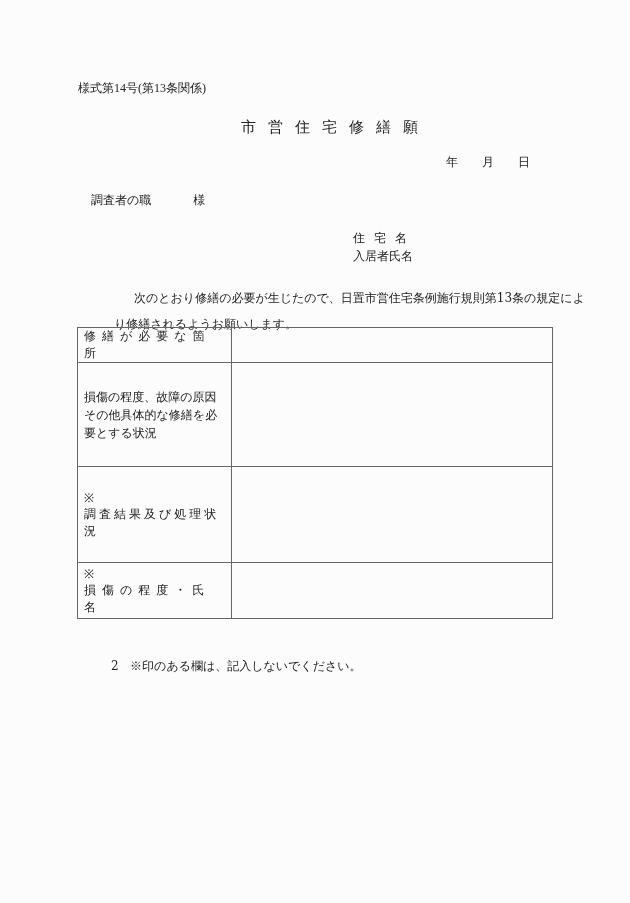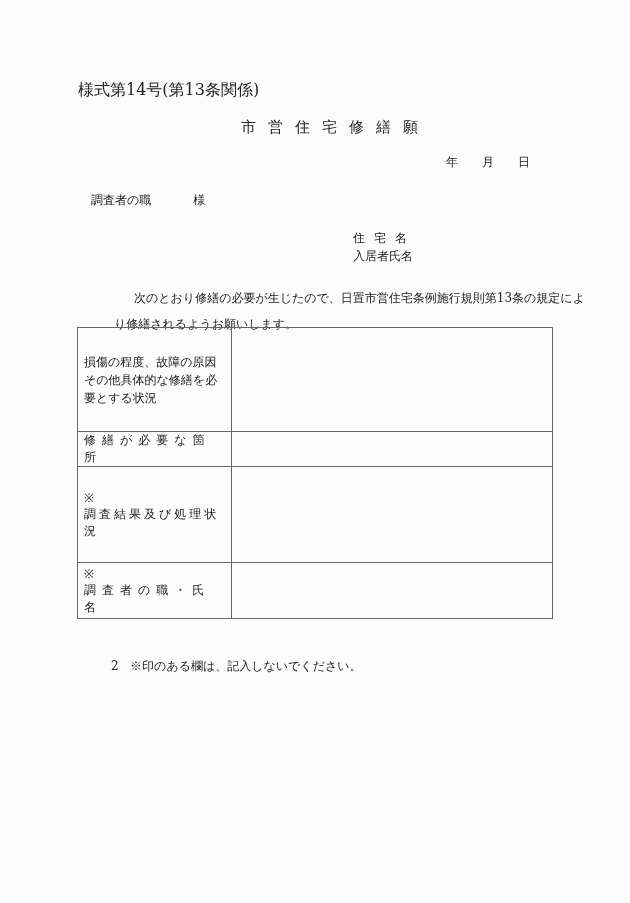--- a/index.html
+++ b/index.html
@@ -1,21 +1,21 @@
 <!DOCTYPE html>
 <html><head>
 <meta charset="utf-8">
 <style>
   html, body { margin:0; padding:0; }
   body {
     width:630px; height:903px; background:#fcfcfc; position:relative; overflow:hidden;
     font-family:"DejaVu Serif","Liberation Serif",serif; color:#222; font-size:12px;
   }
   .abs { position:absolute; white-space:nowrap; }
-  #form-no { left:78px; top:80px; font-size:16px; }
+  #form-no { left:78px; top:80px; font-size:12px;font-family:Liberation Serif, serif; }
   #title { left:241px; top:118px; font-size:15px; letter-spacing:12px; }
   #date { left:446px; top:154px; font-size:12px; }
   #date span { margin-right:24px; }
   #addressee { left:91px; top:192px; }
   #addressee .sama { margin-left:42px; }
   #housing { left:353px; top:230px; letter-spacing:9px; }
   #resident { left:353px; top:248px; }
   #body-text { left:78px; top:285px; width:480px; white-space:normal; line-height:26px; text-indent:20px;margin-left:36px; }
   table {
     position:absolute; left:77px; top:327px; width:476px; border-collapse:collapse;
@@ -36,39 +36,39 @@
 </div>
 <div class="abs" id="addressee">
   <span>調査者の職</span><span class="sama">様</span>
 </div>
 <div class="abs" id="housing">住宅名</div>
 <div class="abs" id="resident">入居者氏名</div>
 <div class="abs" id="body-text">次のとおり修繕の必要が生じたので、日置市営住宅条例施行規則第13条の規定により修繕されるようお願いします。</div>
 
 <table>
   <tbody>
-      <tr style="height:104px">
-    <td class="label" style="line-height:18px;">損傷の程度、故障の原因その他具体的な修繕を必要とする状況</td>
+      <tr style="height:32px">
+    <td class="label spaced">修繕が必要な箇所</td>
     <td></td>
   </tr>
-  <tr style="height:32px">
-    <td class="label spaced">修繕が必要な箇所</td>
+  <tr style="height:104px">
+    <td class="label" style="line-height:18px;">損傷の程度、故障の原因その他具体的な修繕を必要とする状況</td>
     <td></td>
   </tr>
   <tr style="height:96px">
     <td class="label">
       <div>※</div>
       <div style="letter-spacing:3px">調査結果及び処理状況</div>
     </td>
     <td></td>
   </tr>
   <tr style="height:56px">
     <td class="label">
       <div>※</div>
-      <div class="spaced">調査者の職・氏名</div>
+      <div class="spaced">損傷の程度・氏名</div>
     </td>
     <td></td>
   </tr>
 </tbody>
   </table>
 
 <div class="abs notes">
   <div class="n2">
     <span>2</span>&nbsp;&nbsp;
     <span>※印のある欄は、記入しないでください。</span>

